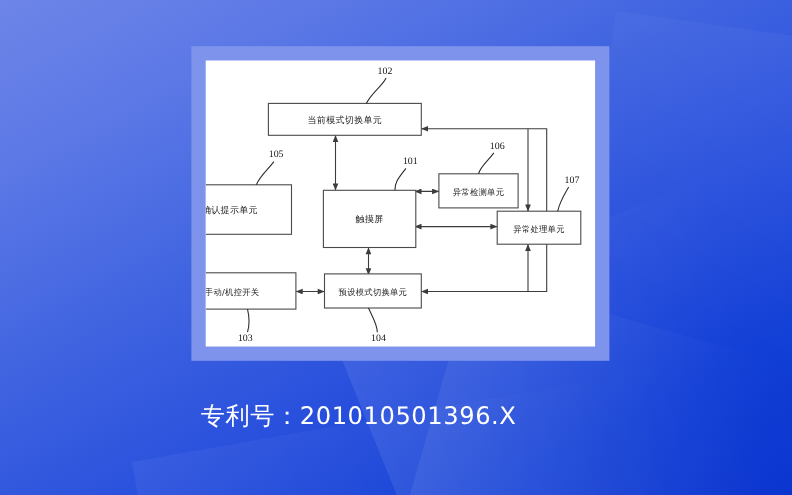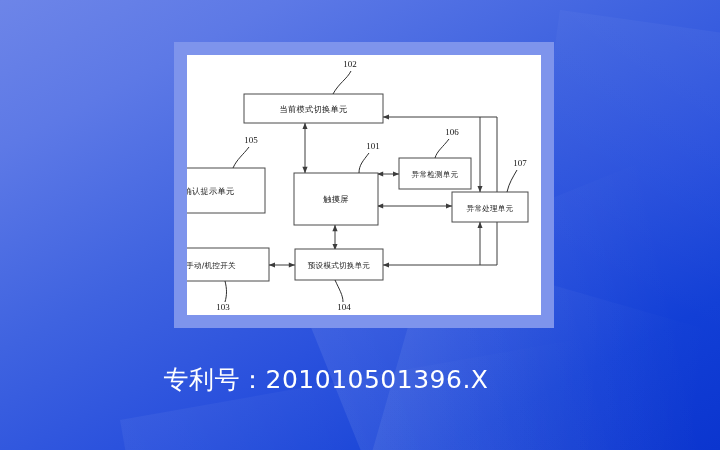--- a/index.html
+++ b/index.html
@@ -113,21 +113,21 @@
     fill: none;
   }
 
   #caption {
     position: absolute;
     left: 0;
     top: 363px;
     width: 652px;
     text-align: center;
     color: #ffffff;
-    font-size: 25px;
+    font-size: 22px;
     font-family: "DejaVu Sans", "Liberation Sans", sans-serif;
     letter-spacing: 0.5px;
     white-space: nowrap;
   }
 </style>
 </head>
 <body>
 
 <div id="stage">
 

